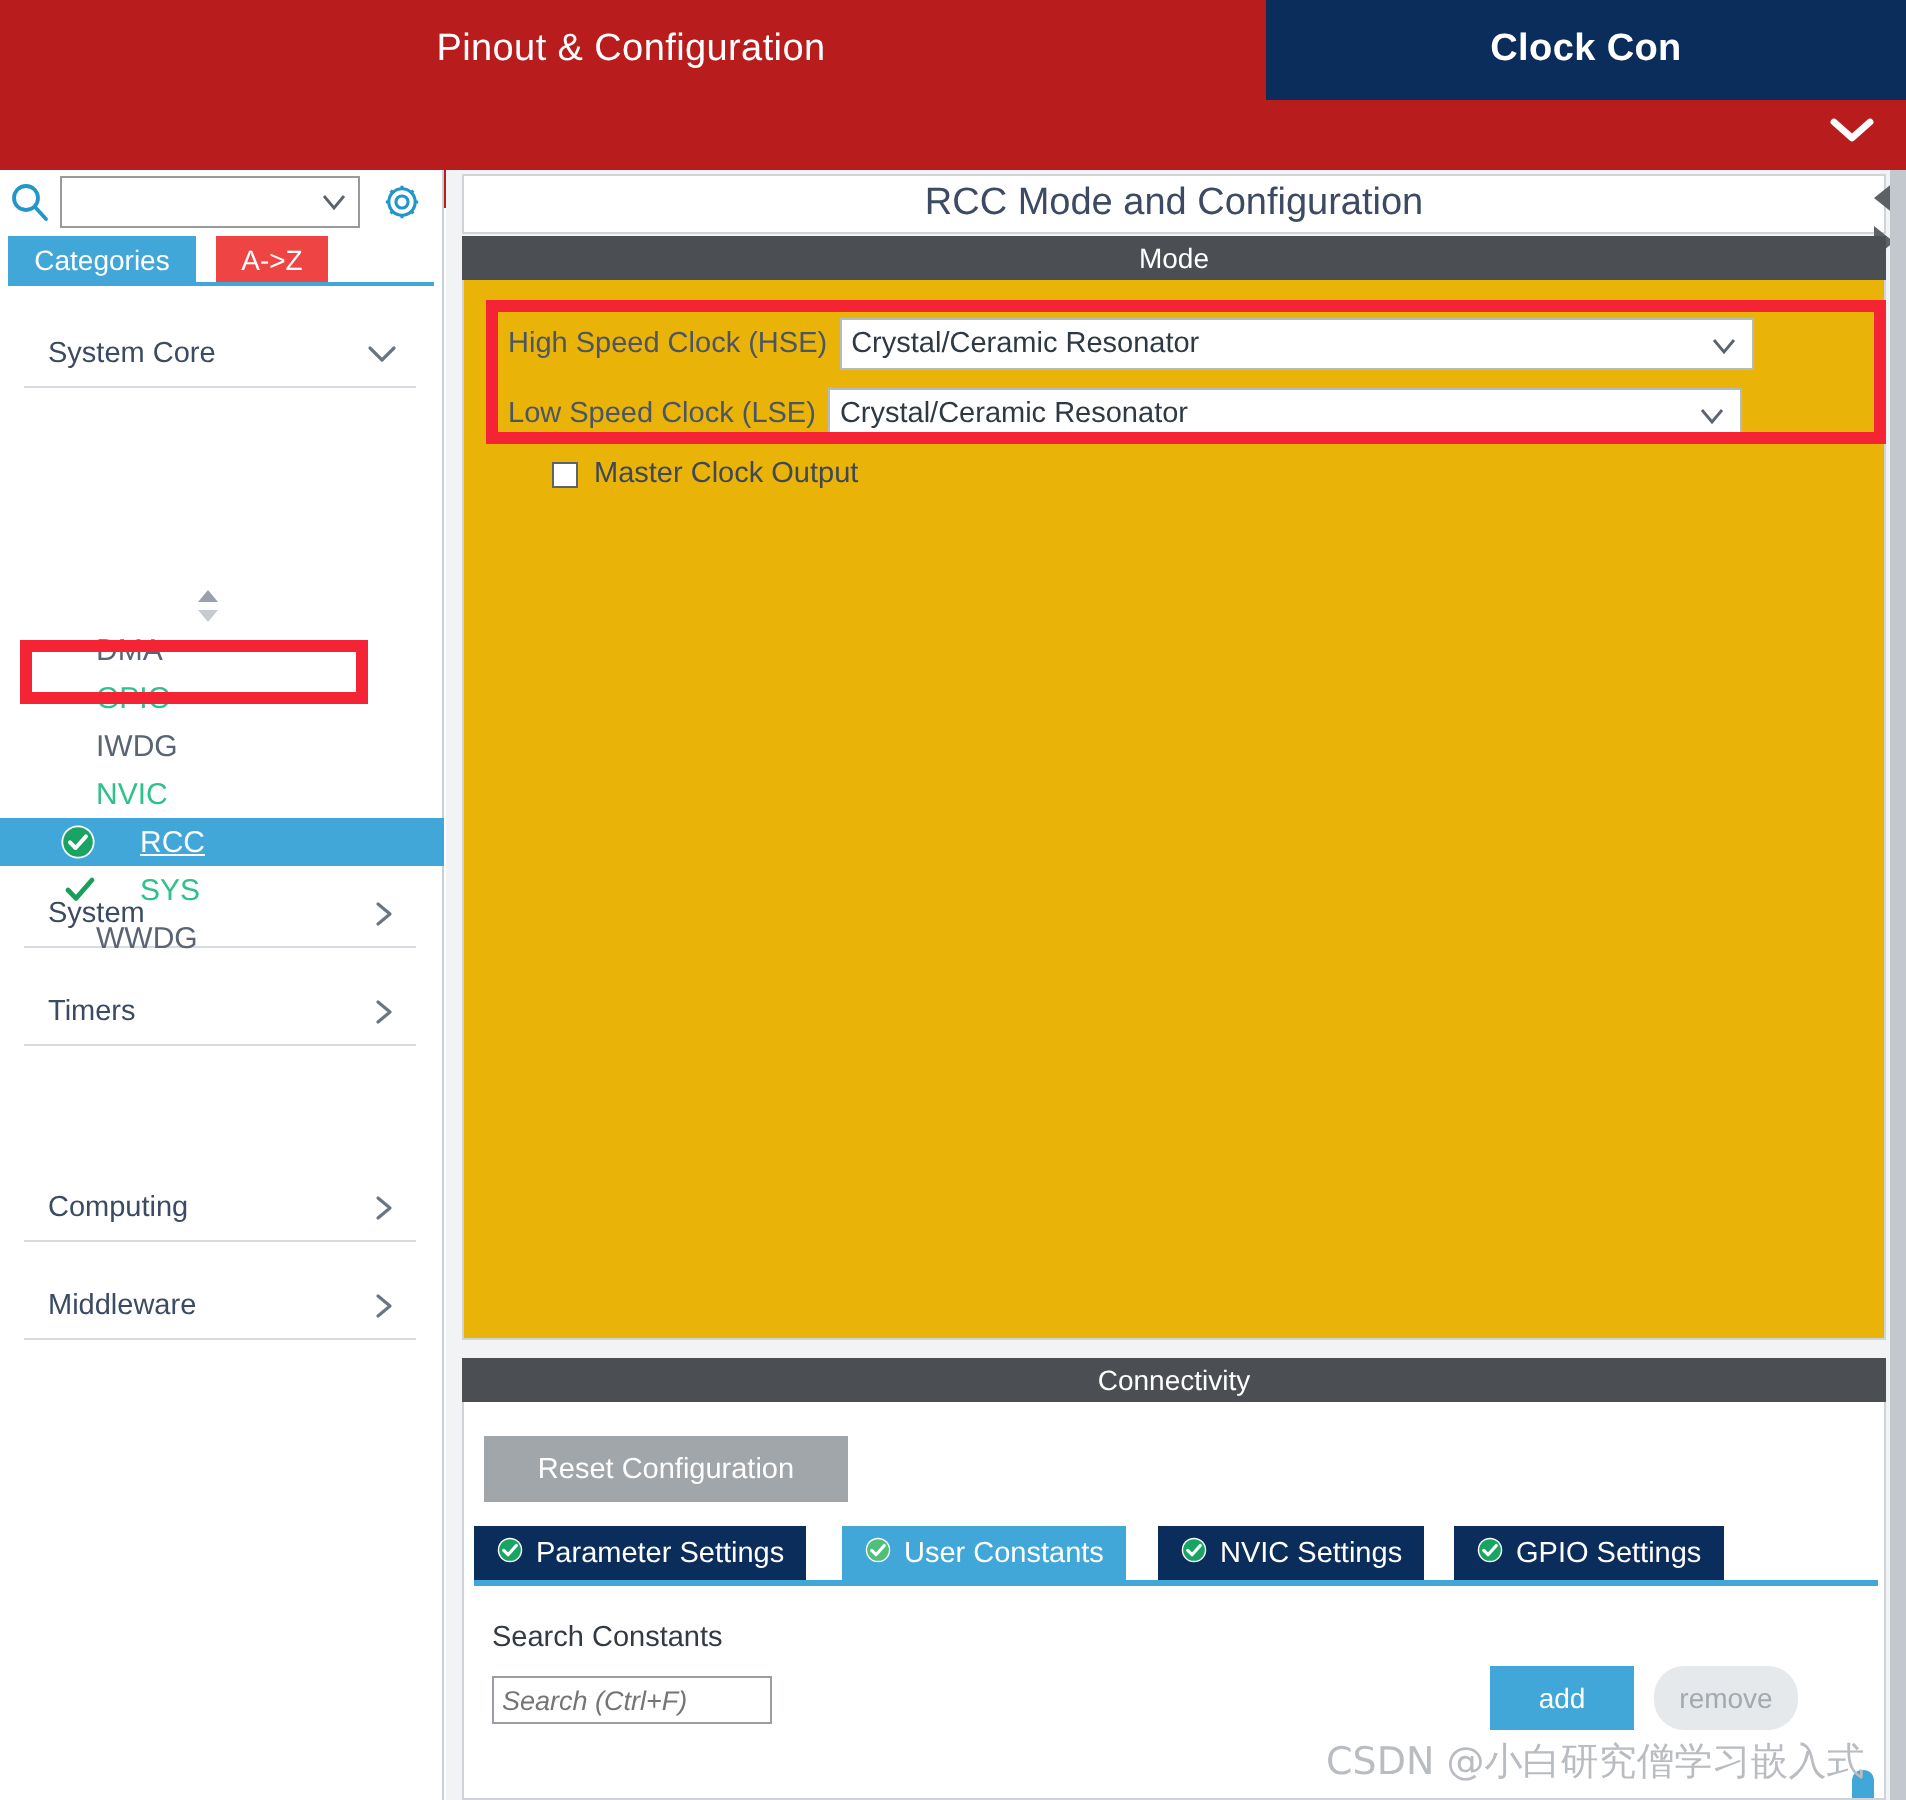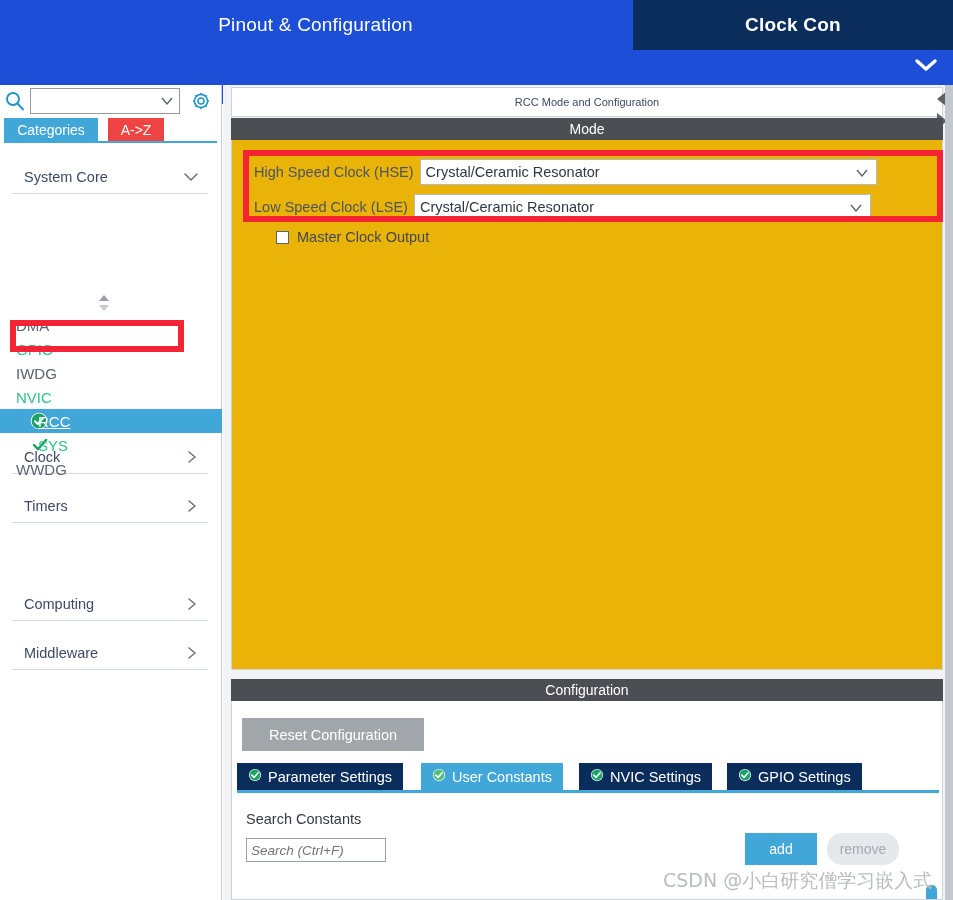--- a/index.html
+++ b/index.html
@@ -8,21 +8,21 @@
     width: 953px; height: 900px;
     overflow: hidden;
     background: #ffffff;
     font-family: "Liberation Sans", sans-serif;
   }
   .app { position: relative; width: 953px; height: 900px; background:#fff; }
 
   
   .ribbon {
     position: absolute; left:0; top:0; width:953px; height:104px;
-    background:#1d4ed8;
+    background:#b91c1c;
     padding-left:12px;
   }
   .ribbon-tabs { position:absolute; left:0; top:0; height:50px; width:953px; }
   .rtab {
     position:absolute; top:0; height:50px;
     display:flex; align-items:center; justify-content:center;
     color:#ffffff; font-size:19px; letter-spacing:.2px;
     cursor:pointer; user-select:none;
   }
   .rtab-pinout { left:0px; width:631px; }
@@ -83,21 +83,21 @@
   .cat-head span.lbl { font-size:14.5px; color:#3c4a63; padding-left:12px; }
   .cat-head .chev { padding-right:8px; display:flex; align-items:center; }
 
   .sort-arrows {
     position:absolute; left:96px; top:208px; width:16px; height:18px; cursor:pointer;
   }
 
   .periph-list { position:absolute; left:0; top:228px; width:222px; }
   .periph {
     position:relative; height:24px; display:flex; align-items:center;
-    padding-left:16px; font-size:15px; cursor:pointer; user-select:none;
+    padding-left:48px; font-size:15px; cursor:pointer; user-select:none;
   }
   .periph .pname { position:relative; z-index:2; }
   .periph .pmark { position:absolute; left:30px; top:3px; z-index:2; }
   .periph.grey .pname { color:#5a6472; }
   .periph.green .pname { color:#2fc08b; }
   .periph.selected { background:#41a6d8; }
   .periph.selected .pname {
     color:#ffffff; text-decoration:underline; padding-left:22px;
   }
   .sel-strip {
@@ -109,21 +109,21 @@
 
   
   .main {
     position:absolute; left:223px; top:85px; width:730px; height:815px;
     background:#f2f3f5;
   }
   .panel-title {
     position:absolute; left:8px; top:2px; width:712px; height:30px;
     background:#ffffff; border:1px solid #cfd4da;
     display:flex; align-items:center; justify-content:center;
-    font-size:11px; color:#3c4a63;
+    font-size:19px; color:#3c4a63;
   }
   .hscroll-arrows {
     position:absolute; right:3px; top:4px; width:16px; height:44px;
   }
 
   .mode-header {
     position:absolute; left:8px; top:33px; width:712px; height:22px;
     background:#4b4e52; color:#ffffff; font-size:14px;
     display:flex; align-items:center; justify-content:center;
   }
@@ -331,21 +331,21 @@
         </span>
         <span class="pname" style="padding-left:22px;">SYS</span>
       </div>
       <div class="periph grey">
         <span class="pname">WWDG</span>
       </div>
     </div>
 
     <div class="cat-section" style="top:355px;">
       <div class="cat-head">
-        <span class="lbl">Clock</span>
+        <span class="lbl">System</span>
         <span class="chev">
           <svg width="16" height="16" viewBox="0 0 16 16">
             <polyline points="5,3 11,8 5,13" fill="none" stroke="#6b7684" stroke-width="1.6" stroke-linecap="round" stroke-linejoin="round"></polyline>
           </svg>
         </span>
       </div>
     </div>
     <div class="cat-section" style="top:404px;">
       <div class="cat-head">
         <span class="lbl">Timers</span>
@@ -419,21 +419,21 @@
         </div>
       </div>
 
       <div class="chk-row" style="top:89px;">
         <span class="chkbox"></span>
         <span class="chk-label">Master Clock Output</span>
       </div>
     </div>
 
     <div class="cfg-header">
-      <span>Configuration</span>
+      <span>Connectivity</span>
     </div>
     <div class="cfg-body">
 
       <button class="reset-btn">Reset Configuration</button>
 
       <div class="cfg-tabs">
         <div class="cfg-tab inactive" style="left:0px;">
           <span>
             <svg width="14" height="14" viewBox="0 0 16 16">
               <circle cx="8" cy="8" r="7" fill="#ffffff"></circle>

